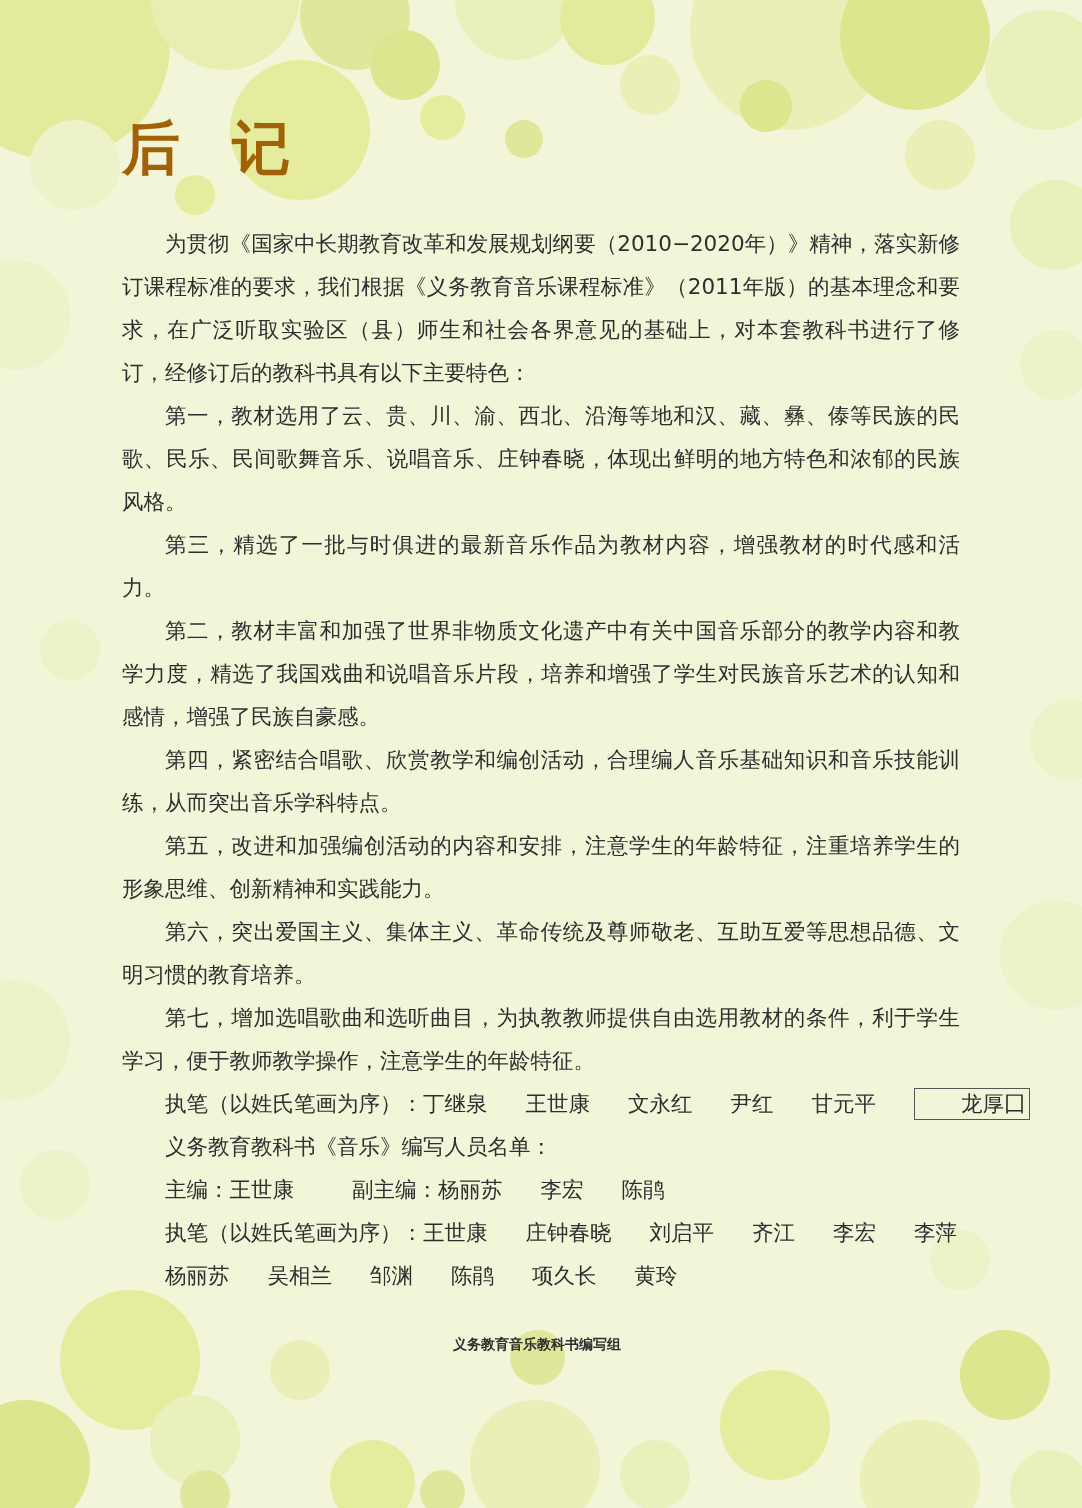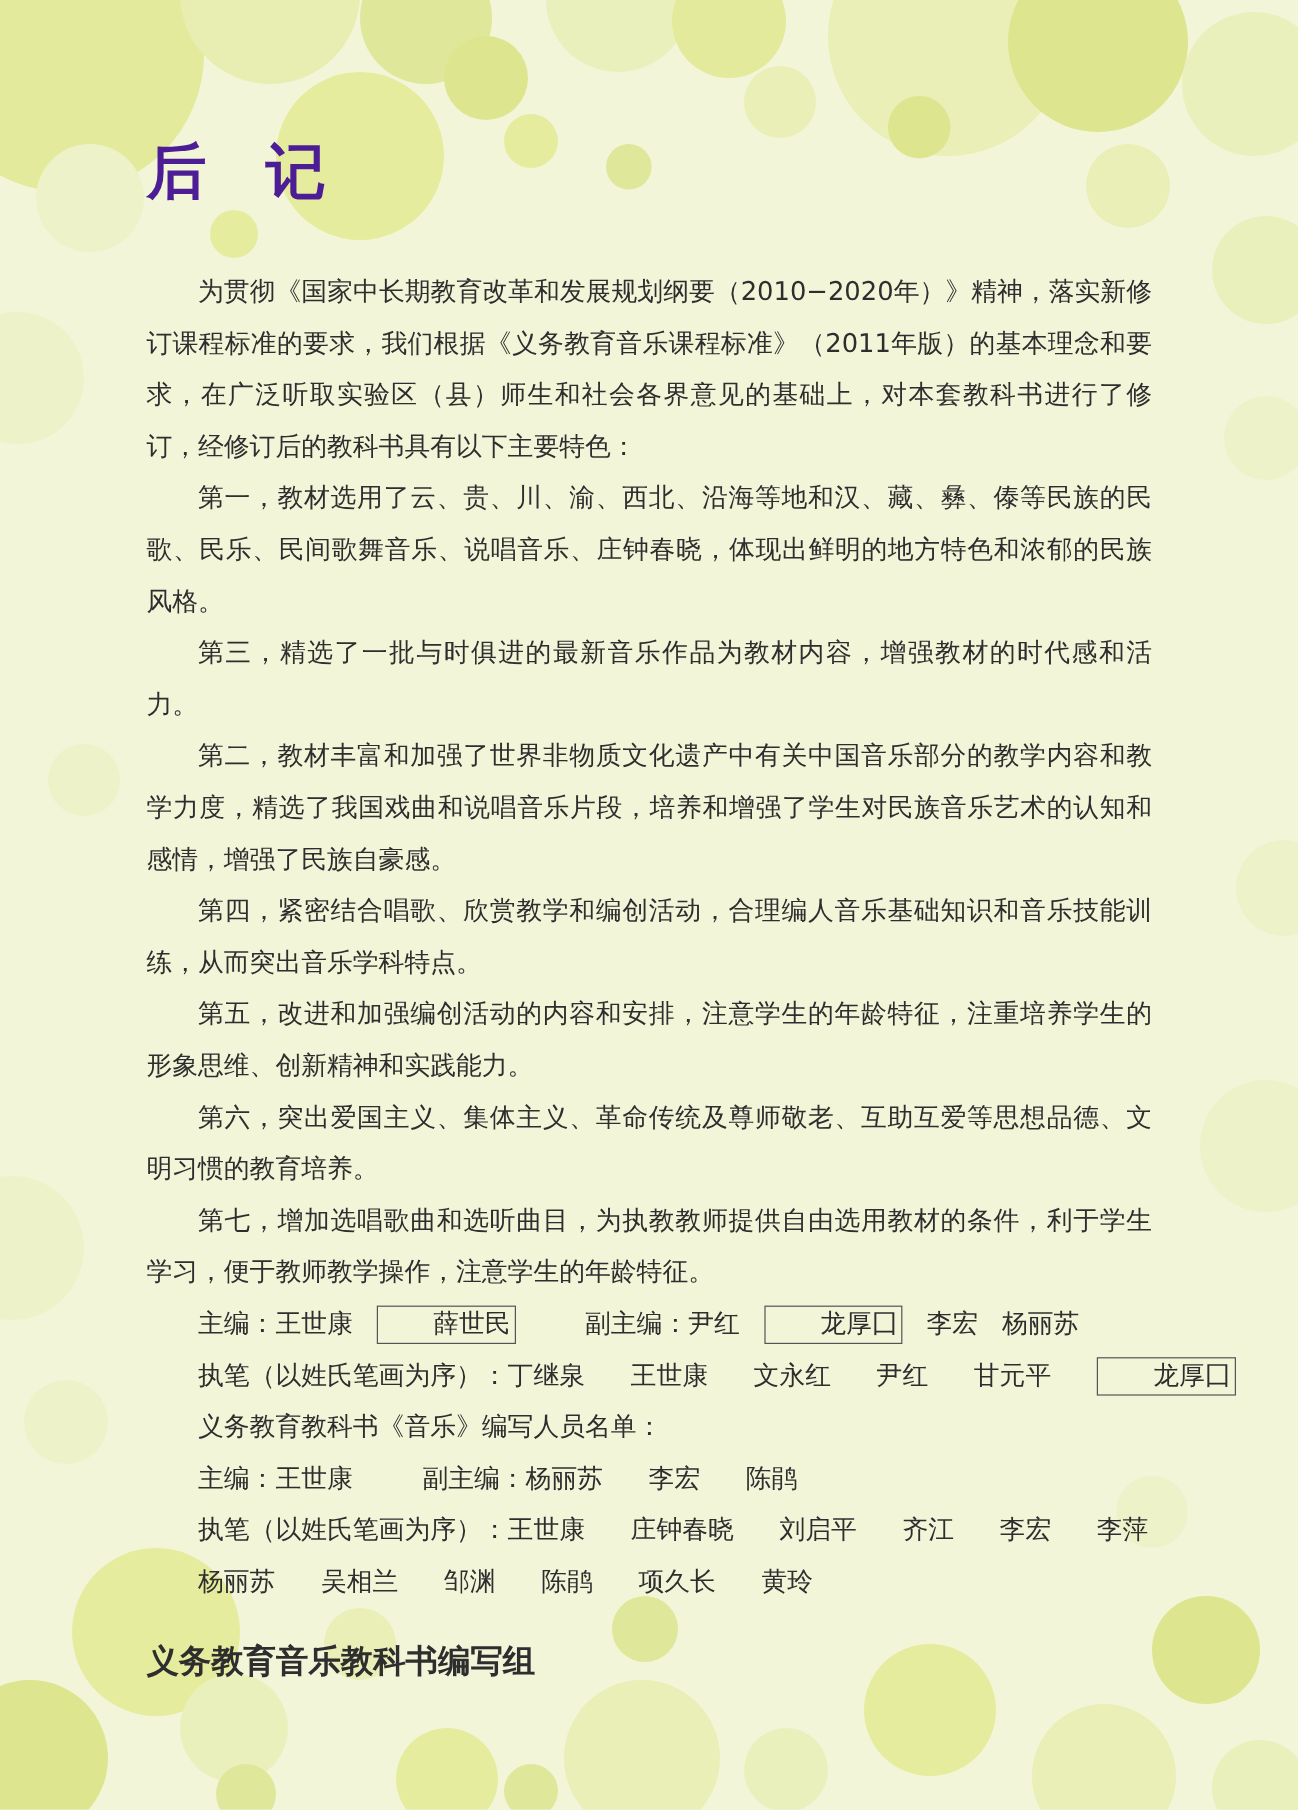--- a/index.html
+++ b/index.html
@@ -31,23 +31,23 @@
   .page {
     position: absolute;
     inset: 0;
     padding: 0;
   }
 
   .page-title {
     position: absolute;
     left: 122px;
     top: 110px;
-    font-size: 50px;
+    font-size: 58px;
     letter-spacing: 16px;
-    color: #4c1d95;
+    color: #a16207;
     font-weight: bold;
     font-family: "DejaVu Sans", "Liberation Sans", sans-serif;
   }
 
   .body-text {
     position: absolute;
     left: 122px;
     top: 222px;
     width: 838px;
     font-size: 21.5px;
@@ -74,25 +74,24 @@
 
   .boxed {
     border: 1px solid #555;
     padding: 0 3px;
     display: inline-block;
     line-height: 30px;
   }
 
   .signature {
     margin: 26px 0 0 0;
-    text-align: left;
+    text-align: center;
     font-weight: bold;
-    font-size: 27px;
+    font-size: 14px;
     padding-right: 8px;
-    font-family: Liberation Mono, monospace;
   }
 </style>
 </head>
 <body>
 
 <div id="bubble-layer">
     <div class="bubble" style="left: -60px; top: -70px; width: 230px; height: 230px; background: rgb(227, 234, 155);"></div>
     <div class="bubble" style="left: 150px; top: -80px; width: 150px; height: 150px; background: rgb(232, 238, 178);"></div>
     <div class="bubble" style="left: 300px; top: -40px; width: 110px; height: 110px; background: rgb(223, 231, 154);"></div>
     <div class="bubble" style="left: 455px; top: -60px; width: 120px; height: 120px; background: rgb(234, 240, 188);"></div>
@@ -143,23 +142,20 @@
     <p class="para">为贯彻《国家中长期教育改革和发展规划纲要（2010−2020年）》精神，落实新修订课程标准的要求，我们根据《义务教育音乐课程标准》（2011年版）的基本理念和要求，在广泛听取实验区（县）师生和社会各界意见的基础上，对本套教科书进行了修订，经修订后的教科书具有以下主要特色：</p>
     <p class="para">第一，教材选用了云、贵、川、渝、西北、沿海等地和汉、藏、彝、傣等民族的民歌、民乐、民间歌舞音乐、说唱音乐、庄钟春晓，体现出鲜明的地方特色和浓郁的民族风格。</p>
     <p class="para">第三，精选了一批与时俱进的最新音乐作品为教材内容，增强教材的时代感和活力。</p>
     <p class="para">第二，教材丰富和加强了世界非物质文化遗产中有关中国音乐部分的教学内容和教学力度，精选了我国戏曲和说唱音乐片段，培养和增强了学生对民族音乐艺术的认知和感情，增强了民族自豪感。</p>
     <p class="para">第四，紧密结合唱歌、欣赏教学和编创活动，合理编人音乐基础知识和音乐技能训练，从而突出音乐学科特点。</p>
     <p class="para">第五，改进和加强编创活动的内容和安排，注意学生的年龄特征，注重培养学生的形象思维、创新精神和实践能力。</p>
     <p class="para">第六，突出爱国主义、集体主义、革命传统及尊师敬老、互助互爱等思想品德、文明习惯的教育培养。</p>
     <p class="para">第七，增加选唱歌曲和选听曲目，为执教教师提供自由选用教材的条件，利于学生学习，便于教师教学操作，注意学生的年龄特征。</p>
 
 
-    <p class="names-line">
-      <span>主编：</span><span>王世康</span><span class="gap-s"></span><span class="boxed">薛世民</span><span class="gap-l"></span><span>副主编：</span><span>尹红</span><span class="gap-s"></span><span class="boxed">龙厚囗</span><span class="gap-s"></span><span>李宏</span><span class="gap-s"></span><span>杨丽苏</span>
-    </p>
 
     <p class="names-line">
       <span>执笔（以姓氏笔画为序）：</span><span>丁继泉</span><span class="gap-m"></span><span>王世康</span><span class="gap-m"></span><span>文永红</span><span class="gap-m"></span><span>尹红</span><span class="gap-m"></span><span>甘元平</span><span class="gap-m"></span><span class="boxed">龙厚囗</span>
     </p>
 
 
     <p class="para">义务教育教科书《音乐》编写人员名单：</p>
 
     <p class="names-line">
       <span>主编：</span><span>王世康</span><span class="gap-l"></span><span>副主编：</span><span>杨丽苏</span><span class="gap-m"></span><span>李宏</span><span class="gap-m"></span><span>陈鹃</span>

